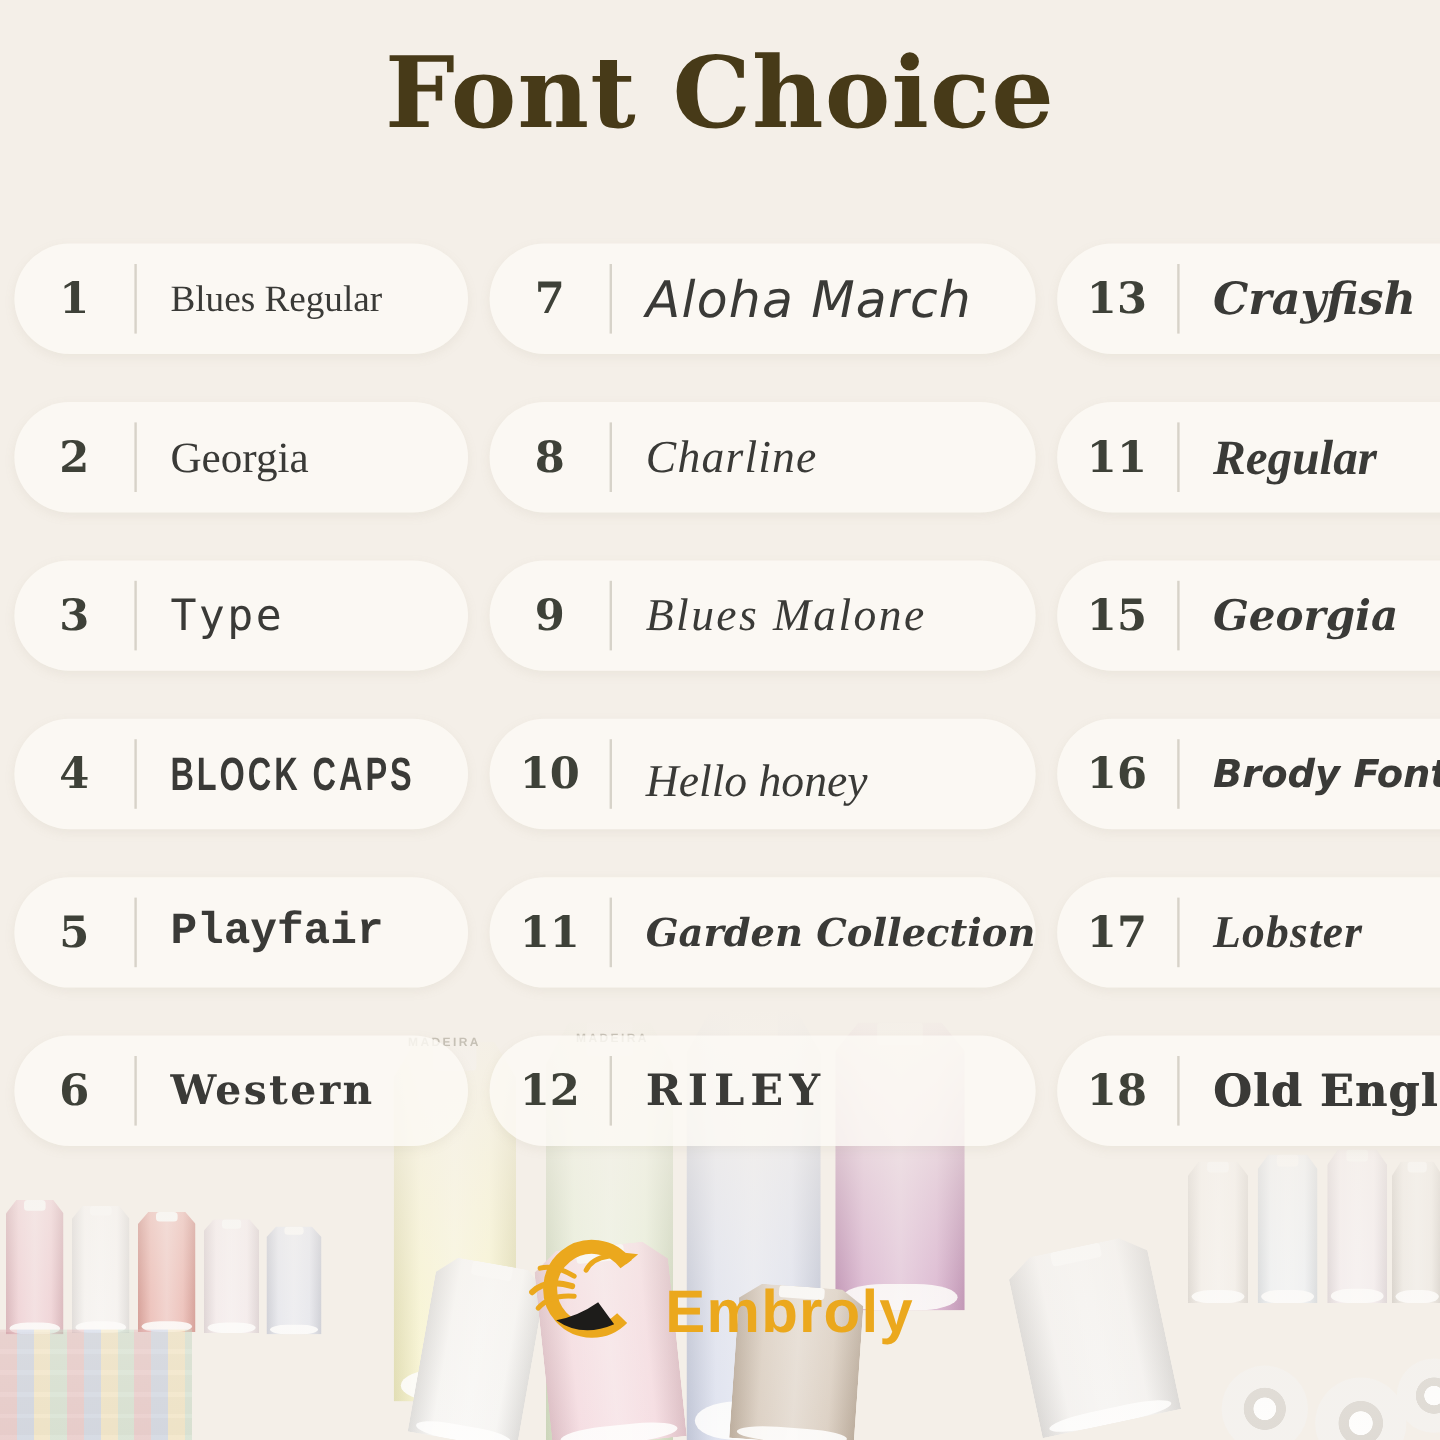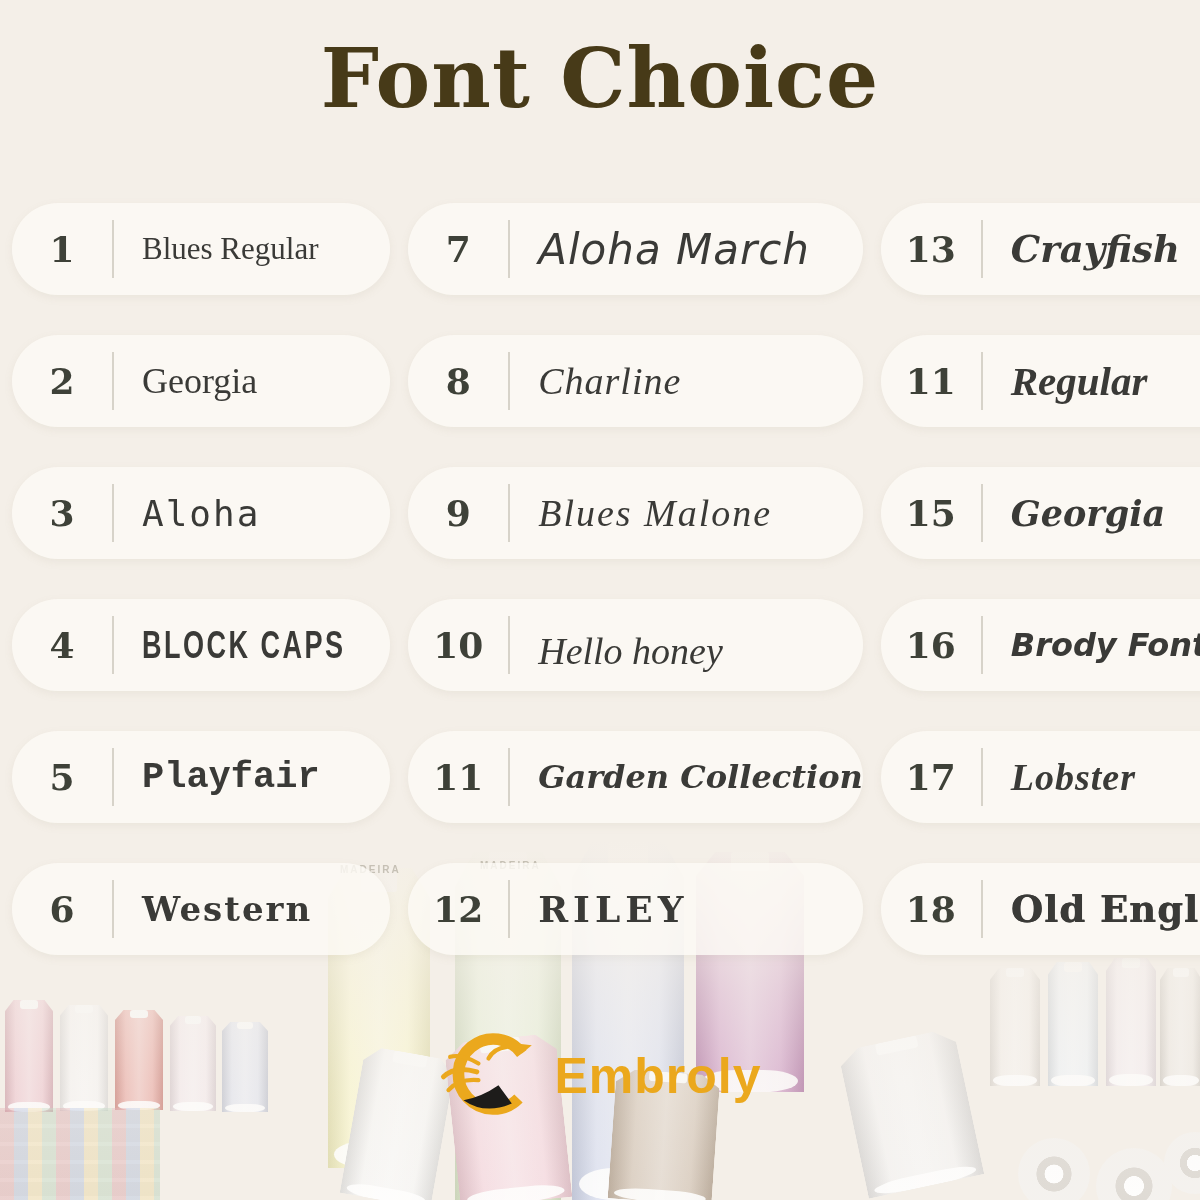--- a/index.html
+++ b/index.html
@@ -105,21 +105,21 @@
   .s13{font-family:"DejaVu Serif",serif;font-style:italic;font-weight:700;font-size:37px;}
   .s14{font-family:"Liberation Serif",serif;font-style:italic;font-weight:700;font-size:41px;}
   .s15{font-family:"DejaVu Serif",serif;font-style:italic;font-weight:700;font-size:35px;}
   .s16{font-family:"DejaVu Sans",sans-serif;font-style:italic;font-weight:700;font-size:32px;}
   .s17{font-family:"Liberation Serif",serif;font-style:italic;font-weight:700;font-size:38px;letter-spacing:1px;}
   .s18{font-family:"DejaVu Serif",serif;font-weight:700;font-size:37px;letter-spacing:1px;text-shadow:0.6px 0 currentColor;}
 
   
   .logo{
     position:absolute;top:1030px;left:50%;transform:translateX(-50%);
-    display:flex;align-items:center;gap:16px;z-index:5;
+    display:flex;align-items:flex-end;gap:16px;z-index:5;
   }
   .logo svg{display:block;}
   .brand-name{
     font-family:"Liberation Sans",sans-serif;
     font-weight:700;font-size:50px;letter-spacing:1px;
     color:#ebA81d;
   }
 </style>
 </head>
 <body>
@@ -170,21 +170,21 @@
         <span class="sample s1">Blues Regular</span>
       </div>
     <div class="pill">
         <span class="num">2</span>
         <span class="divider"></span>
         <span class="sample s2">Georgia</span>
       </div>
     <div class="pill">
         <span class="num">3</span>
         <span class="divider"></span>
-        <span class="sample s3">Aloha</span>
+        <span class="sample s3">Type</span>
       </div>
     <div class="pill">
         <span class="num">4</span>
         <span class="divider"></span>
         <span class="sample s4">BLOCK CAPS</span>
       </div>
     <div class="pill">
         <span class="num">5</span>
         <span class="divider"></span>
         <span class="sample s5">Playfair</span>

